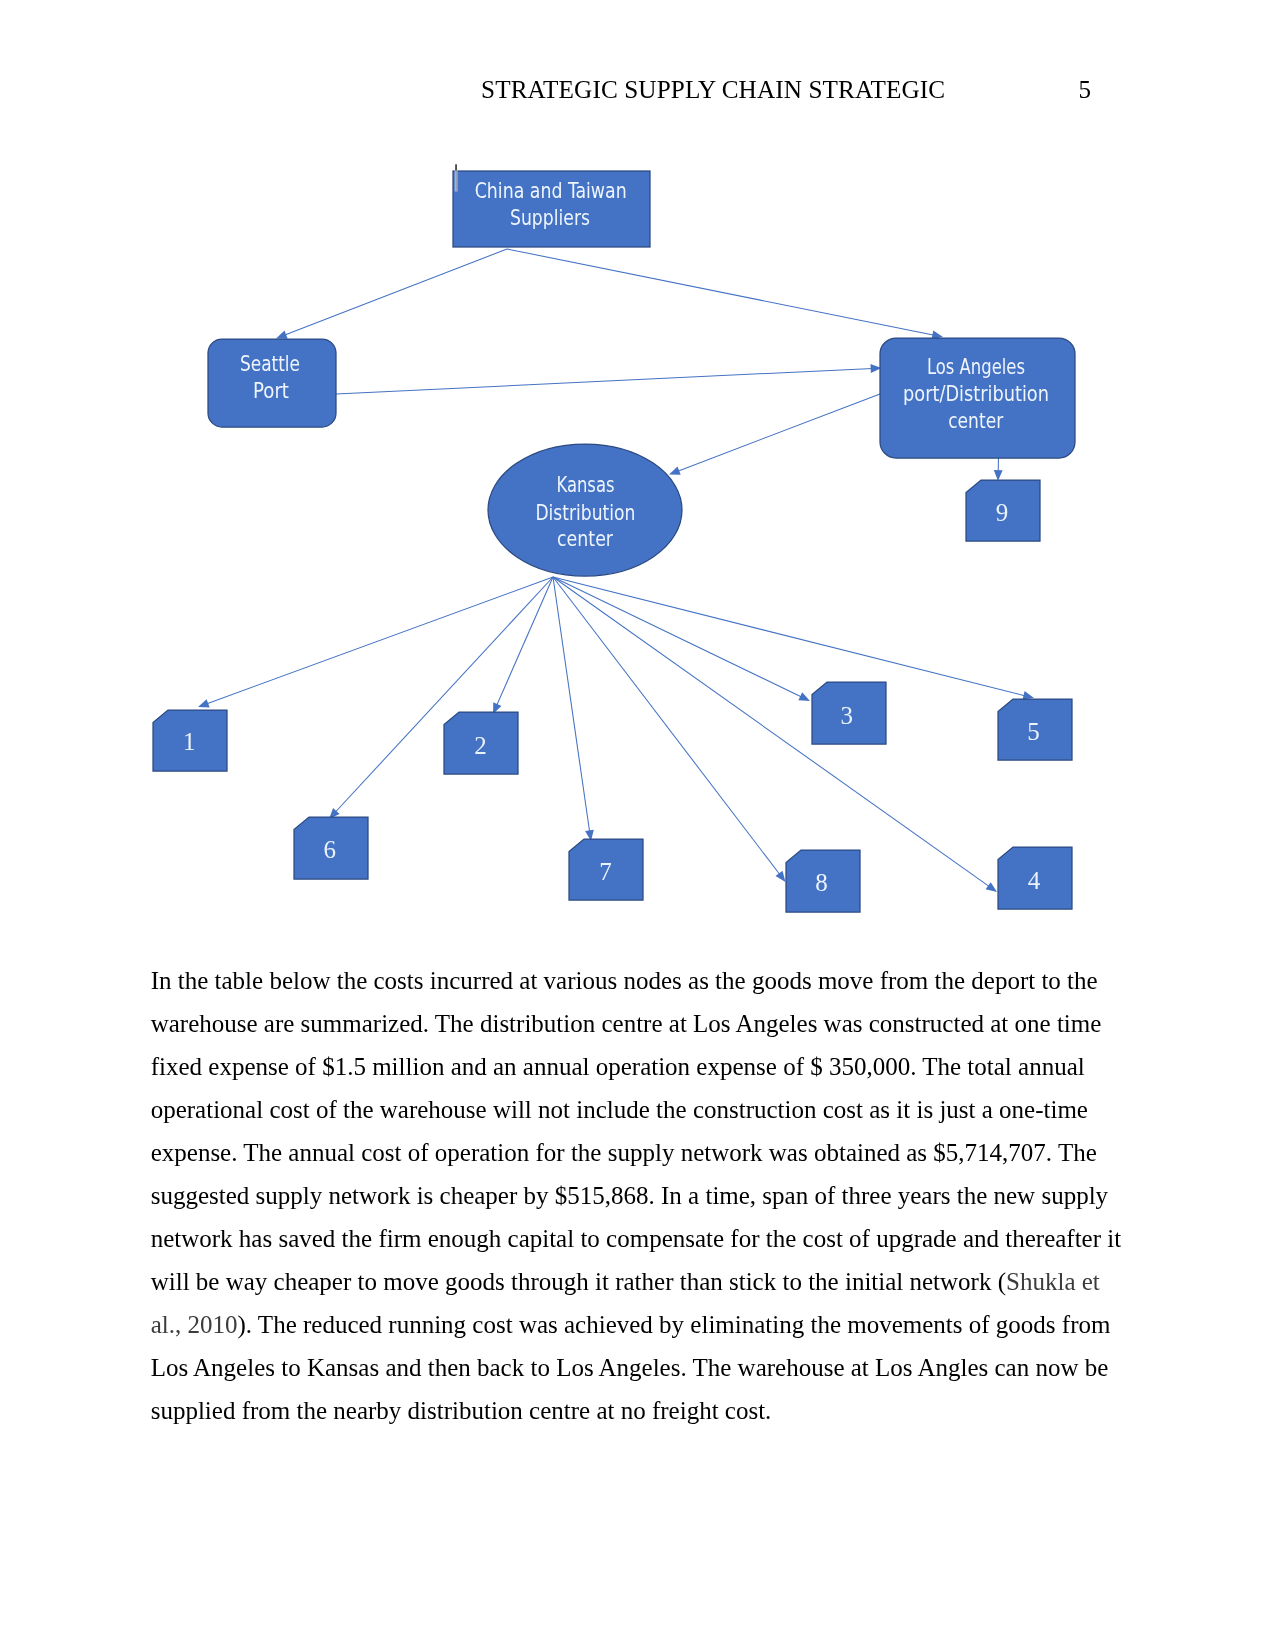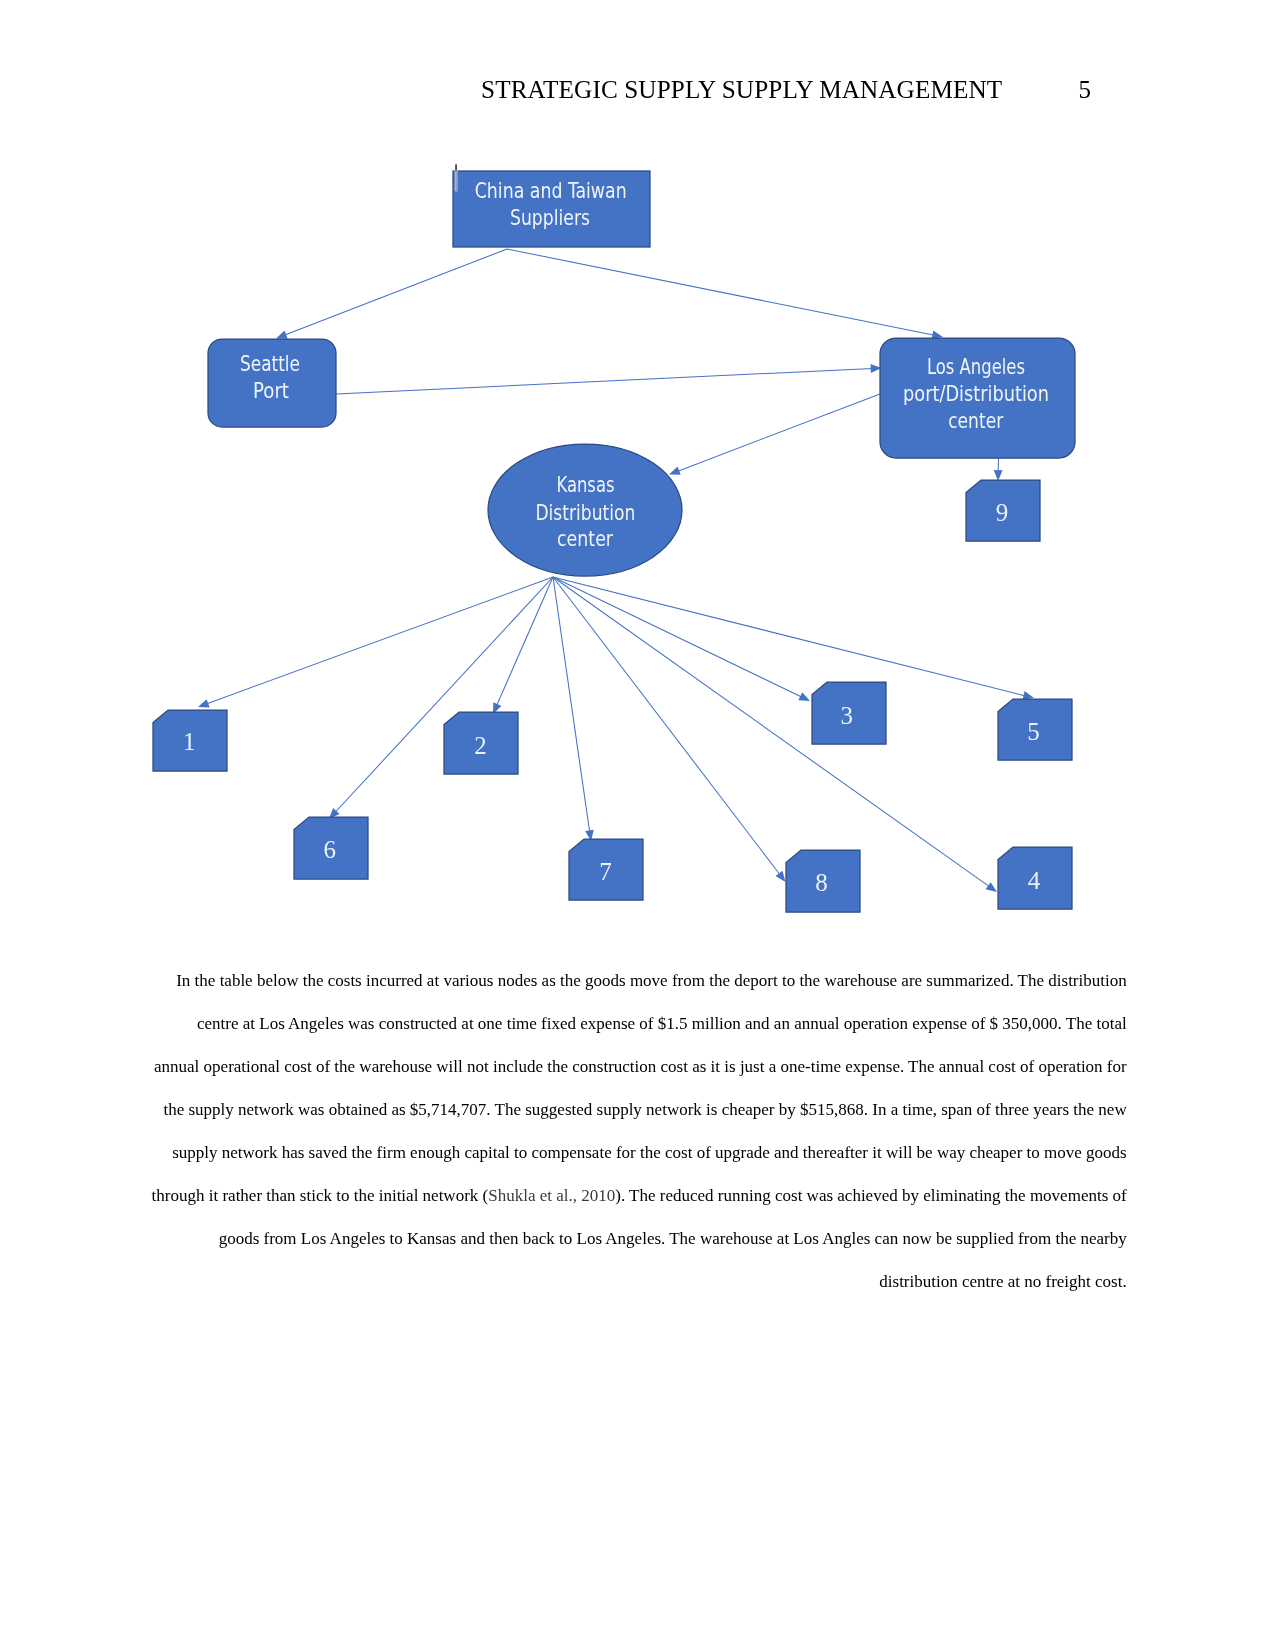--- a/index.html
+++ b/index.html
@@ -9,28 +9,28 @@
   .page{position:absolute;left:0;top:0;width:1275px;height:1651px;background:#fff;overflow:hidden;}
   .hdr-title{position:absolute;left:481px;top:76px;font-size:25.2px;letter-spacing:0.12px;white-space:nowrap;}
   .hdr-page{position:absolute;left:1078.5px;top:76px;font-size:25px;}
   #diagram{position:absolute;left:0;top:0;}
   .nfill{fill:#4472c4;stroke:#2b4a82;stroke-width:1.25;}
   .nline{fill:none;stroke:#4472c4;stroke-width:1.05;}
   .nhead{fill:#4472c4;stroke:none;}
   .nlabel{fill:#eaf3fb;font-family:"Liberation Serif",serif;font-size:25px;text-anchor:middle;}
   .blabel{fill:#eef5fc;font-family:"DejaVu Sans",sans-serif;font-stretch:condensed;font-size:21px;text-anchor:middle;}
   .caret{fill:#3a3a3a;}
-  .body-text{position:absolute;left:150.7px;top:959px;width:976px;font-size:17px;line-height:43px;text-align:right;}
+  .body-text{position:absolute;left:150.7px;top:959px;width:976px;font-size:25px;line-height:43px;text-align:left;}
   .cite{color:#3c3c3c;}
 </style>
 </head>
 <body>
 
 <div class="page">
-  <div class="hdr-title">STRATEGIC SUPPLY SUPPLY MANAGEMENT</div>
+  <div class="hdr-title">STRATEGIC SUPPLY CHAIN STRATEGIC</div>
   <div class="hdr-page">5</div>
 
   <svg id="diagram" width="1275" height="960" viewBox="0 0 1275 960">
     <g>
       <path class="nline" d="M507 249 L284.2 335.3"></path>
       <path class="nhead" d="M276.0 338.5 L284.5 330.5 L287.7 338.7 Z"></path>
       <path class="nline" d="M507 249 L934.4 335.3"></path>
       <path class="nhead" d="M943.0 337.0 L931.5 339.2 L933.3 330.6 Z"></path>
       <path class="nline" d="M336 394 L872.7 368.4"></path>
       <path class="nhead" d="M881.5 368.0 L870.9 372.9 L870.5 364.1 Z"></path>

